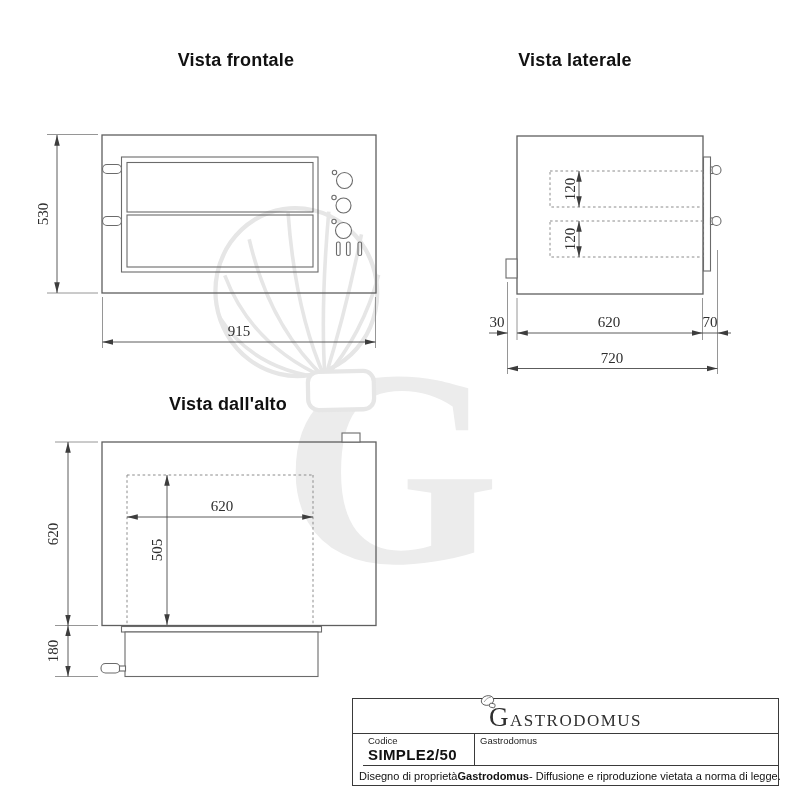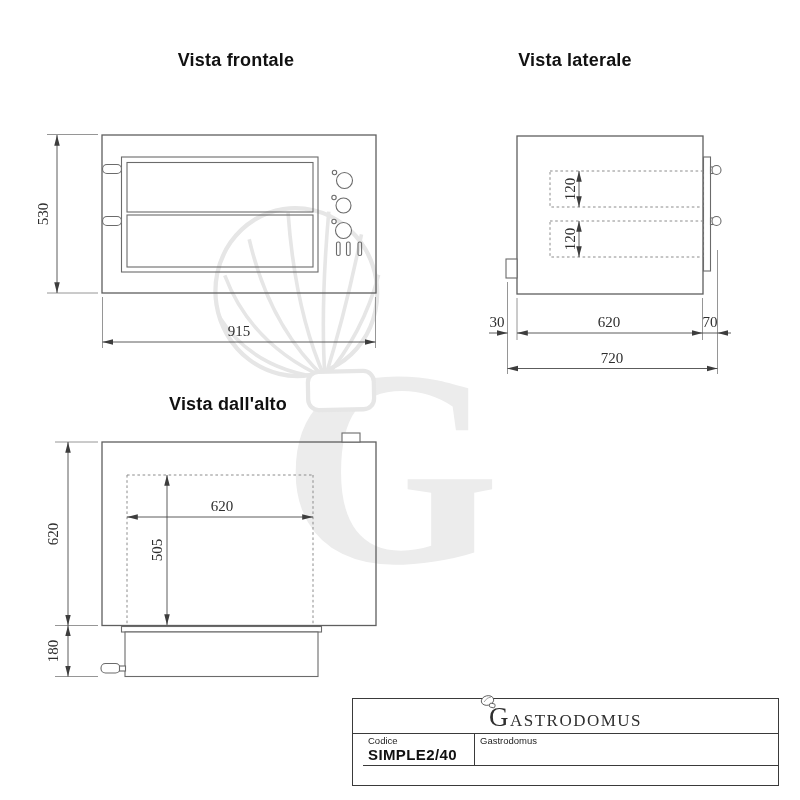--- a/index.html
+++ b/index.html
@@ -185,21 +185,26 @@
             <rect x="19" y="17" width="11" height="8" rx="2.5" transform="rotate(14 24.5 21)"></rect>
           </g>
           <path d="M8,14 Q14,4 22,4" fill="none" stroke="#4a4a4a" stroke-width="1"></path>
         </svg>
         <span class="initial">G</span><span class="rest">ASTRODOMUS</span>
       </div>
     </div>
     <div class="tb-mid">
       <div class="tb-cell code">
         <div class="tb-label">Codice</div>
-        <div class="tb-value bold">SIMPLE2/40</div>
+        <div class="tb-value bold">SIMPLE2/50</div>
       </div>
       <div class="tb-cell desc">
         <div class="tb-label">Gastrodomus</div>
       </div>
     </div>
+    <div class="tb-foot">
+      <span>Disegno di proprietà </span>
+        <b>Gastrodomus</b>
+        <span> - Diffusione e riproduzione vietata a norma di legge.</span>
+    </div>
   </div>
 
 </div>
 
 </body></html>

